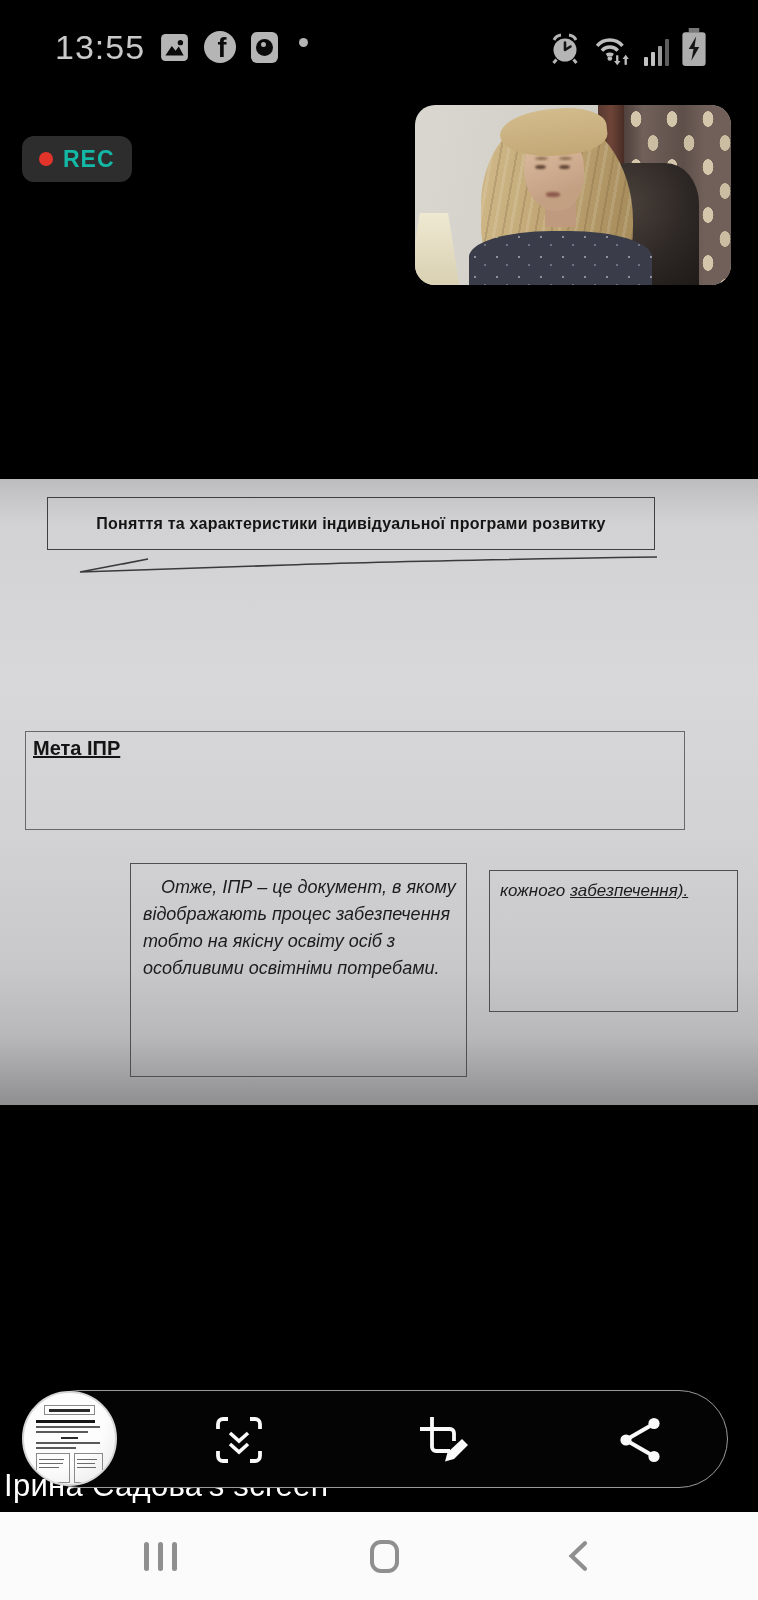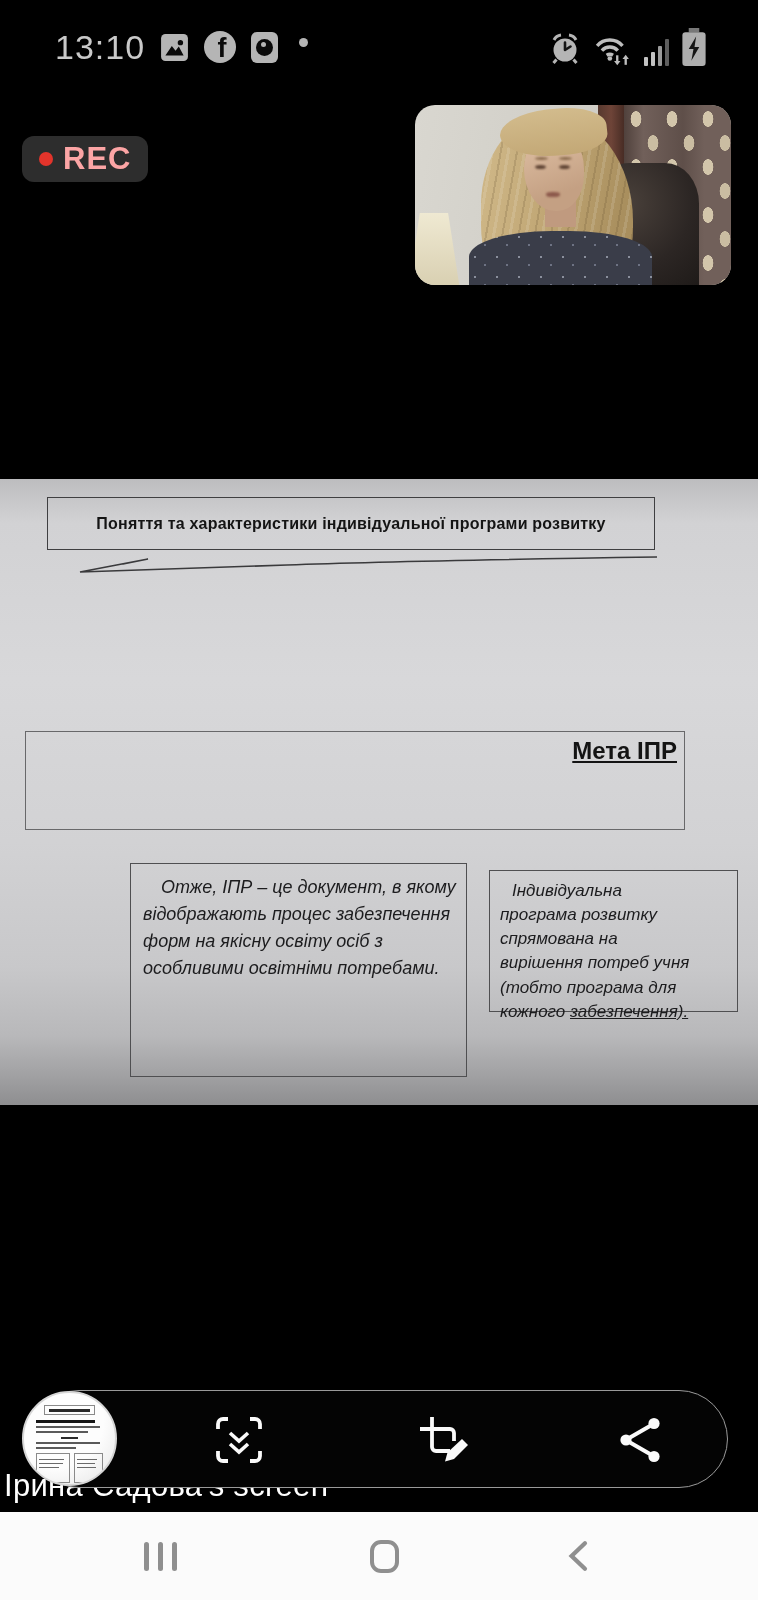--- a/index.html
+++ b/index.html
@@ -16,21 +16,21 @@
   .recorder-sq{width:27px;height:31px;border-radius:6px;background:#b5b5b5;display:flex;align-items:center;justify-content:center;position:relative;}
   .recorder-sq .rc{width:17px;height:17px;border-radius:50%;background:#0a0a0a;position:relative;}
   .recorder-sq .rc i{position:absolute;left:5px;top:3px;width:5px;height:5px;border-radius:50%;background:#b5b5b5;}
   .notif-dot{width:9px;height:9px;border-radius:50%;background:#b5b5b5;margin-left:6px;margin-bottom:10px;}
   .sig{display:flex;align-items:flex-end;gap:3px;height:28px;}
   .sig i{display:block;width:4px;border-radius:1px;}
 
   
   .rec-badge{position:absolute;left:22px;top:136px;height:46px;min-width:94px;background:#2d2d2d;border-radius:12px;display:flex;align-items:center;gap:10px;padding:0 17px;box-sizing:border-box;}
   .rec-dot{width:14px;height:14px;border-radius:50%;background:#e3342b;}
-  .rec-label{color:#fca5a5;font-size:31px;font-weight:700;letter-spacing:1px;}
+  .rec-label{color:#14b8a6;font-size:23px;font-weight:700;letter-spacing:1px;}
 
   
   .video-thumb{position:absolute;left:415px;top:105px;width:316px;height:180px;border-radius:20px;overflow:hidden;background:linear-gradient(100deg,#d9d7d0 0%,#cfcdc6 55%,#bdbab2 62%);}
   .vt-frame{position:absolute;left:58%;top:0;width:9%;height:100%;background:linear-gradient(90deg,#57392f,#6e4438 45%,#3f2720);}
   .vt-curtain{position:absolute;left:66%;top:0;width:34%;height:100%;background-color:#71605a;background-image:radial-gradient(ellipse 9px 13px at 12px 14px,#d3c6ab 58%,rgba(0,0,0,0) 62%),radial-gradient(ellipse 9px 13px at 29px 38px,#cabda2 58%,rgba(0,0,0,0) 62%),linear-gradient(90deg,rgba(40,28,24,.45) 0%,rgba(0,0,0,0) 18%,rgba(40,28,24,.25) 55%,rgba(0,0,0,0) 75%);background-size:36px 48px,36px 48px,100% 100%;}
   .vt-chair{position:absolute;left:54%;top:32%;width:36%;height:75%;background:radial-gradient(circle at 35% 30%,#4a413b 0%,#2c2624 55%,#1c1816 100%);border-radius:38% 30% 0 0;}
   .vt-lamp{position:absolute;left:-2%;bottom:0;width:16%;height:40%;background:linear-gradient(180deg,#efe9d2,#d9d0b2);clip-path:polygon(22% 0,78% 0,100% 100%,0 100%);}
   .vt-hair{position:absolute;left:21%;top:5%;width:48%;height:110%;background:linear-gradient(100deg,#cdb585 10%,#c0a674 45%,#a98f5e 85%);border-radius:46% 54% 42% 44%;}
   .vt-hair:after{content:"";position:absolute;inset:0;border-radius:inherit;background:repeating-linear-gradient(100deg,rgba(255,255,255,.12) 0 3px,rgba(0,0,0,0) 3px 9px,rgba(90,70,40,.18) 9px 11px,rgba(0,0,0,0) 11px 16px);}
   .vt-body{position:absolute;left:17%;bottom:-2%;width:58%;height:32%;background:#3a3d49;border-radius:45% 45% 0 0;background-image:radial-gradient(circle 2px at 6px 6px,rgba(205,210,225,.55) 55%,rgba(0,0,0,0) 60%),radial-gradient(circle 2px at 16px 14px,rgba(160,168,190,.5) 55%,rgba(0,0,0,0) 60%);background-size:22px 20px;}
@@ -43,21 +43,21 @@
   .vt-fringe{position:absolute;left:27%;top:2%;width:34%;height:26%;background:linear-gradient(180deg,#d2bb8c,#c3a876);border-radius:50% 50% 40% 60%;transform:rotate(-6deg);}
 
   
   .slide{position:absolute;left:0;top:479px;width:758px;height:626px;background:linear-gradient(180deg,#bdbdbf 0%,#d2d2d4 7%,#d8d8da 32%,#d2d2d4 58%,#c8c8ca 78%,#b8b8ba 89%,#a2a2a4 95%,#8e8e90 100%);color:#141414;}
   .title-box{position:absolute;left:47px;top:18px;width:608px;height:53px;border:1px solid #3f3f41;display:flex;align-items:center;justify-content:center;box-sizing:border-box;}
   .title-box span{font-size:16px;font-weight:700;letter-spacing:.2px;}
   .scribble{position:absolute;left:55px;top:70px;}
   .definition{position:absolute;left:22px;top:139px;width:562px;font-family:"Liberation Serif",serif;font-size:20.5px;line-height:1.56;color:#101010;}
   .definition b{text-decoration:underline;}
   .meta-box{position:absolute;left:25px;top:252px;width:660px;height:99px;border:1px solid #68686a;box-sizing:border-box;padding:5px 7px 0 7px;}
-  .meta-heading{text-align:right;font-weight:700;text-decoration:underline;font-size:24px;margin-bottom:18px;}
+  .meta-heading{text-align:left;font-weight:700;text-decoration:underline;font-size:20px;margin-bottom:18px;}
   .meta-body{font-size:19.5px;line-height:1.45;}
   .note{position:absolute;border:1px solid #4f4f51;box-sizing:border-box;font-style:italic;color:#1c1c1e;}
   .note-left{left:130px;top:384px;width:337px;height:214px;padding:10px 10px 0 12px;font-size:18px;line-height:1.5;}
   .note-right{left:489px;top:391px;width:249px;height:142px;padding:8px 8px 0 10px;font-size:17px;line-height:1.42;}
   .pre{white-space:pre-line;display:block;}
   .indent1{text-indent:18px;}
   .indent2{text-indent:12px;}
   .u{text-decoration:underline;}
 
   
@@ -88,21 +88,21 @@
   .recents-bars i{display:block;width:5px;height:29px;background:#8f8f8f;border-radius:2.5px;}
   .home-o{width:29px;height:33px;border:4.5px solid #8f8f8f;border-radius:11px;box-sizing:border-box;}
 </style>
 </head>
 <body>
 
 <div class="phone">
 
   <div class="status-bar">
     <div class="sb-left">
-      <span class="sb-time">13:10</span>
+      <span class="sb-time">13:55</span>
       <svg class="sb-ico" width="29" height="29" viewBox="0 0 27 27">
         <rect x="1" y="1" width="25" height="25" rx="4" fill="#b5b5b5"></rect>
         <circle cx="19" cy="9" r="2.5" fill="#0a0a0a"></circle>
         <polygon points="5,21 11,12 14.5,16.5 17.5,12.5 22,21" fill="#0a0a0a"></polygon>
       </svg>
       <span class="fb-circle">
           <span>f</span>
         </span>
       <span class="recorder-sq">
           <span class="rc">
@@ -174,29 +174,25 @@
     </div>
     <svg class="scribble" width="610" height="32" viewBox="0 0 610 32">
       <path d="M602,8 C 470,10 310,13 232,16 L 25,23 L 93,10 L 68,15" stroke="#3a3a3c" stroke-width="1.6" fill="none"></path>
     </svg>
     <div class="meta-box">
       <div class="meta-heading">Мета ІПР</div>
     </div>
     <div class="note note-left">
       <span class="pre indent1">Отже, ІПР – це документ, в якому
 відображають процес забезпечення
-форм на якісну освіту осіб з
+тобто на якісну освіту осіб з
 особливими освітніми потребами.</span>
     </div>
     <div class="note note-right">
-      <span class="pre indent2">Індивідуальна
-програма розвитку
-спрямована на
-вирішення потреб учня
-(тобто програма для</span><span>кожного </span><span class="u">забезпечення).</span>
+      <span>кожного </span><span class="u">забезпечення).</span>
     </div>
   </div>
 
   <div class="share-banner">Ірина Садова's screen</div>
 
   <div class="pill">
     <svg class="tool tool-capture" viewBox="0 0 54 54">
       <path d="M6,16 V11 a5,5 0 0 1 5,-5 h5" stroke="#fafafa" stroke-width="3.8" fill="none"></path>
       <path d="M38,6 h5 a5,5 0 0 1 5,5 v5" stroke="#fafafa" stroke-width="3.8" fill="none"></path>
       <path d="M48,38 v5 a5,5 0 0 1 -5,5 h-5" stroke="#fafafa" stroke-width="3.8" fill="none"></path>

